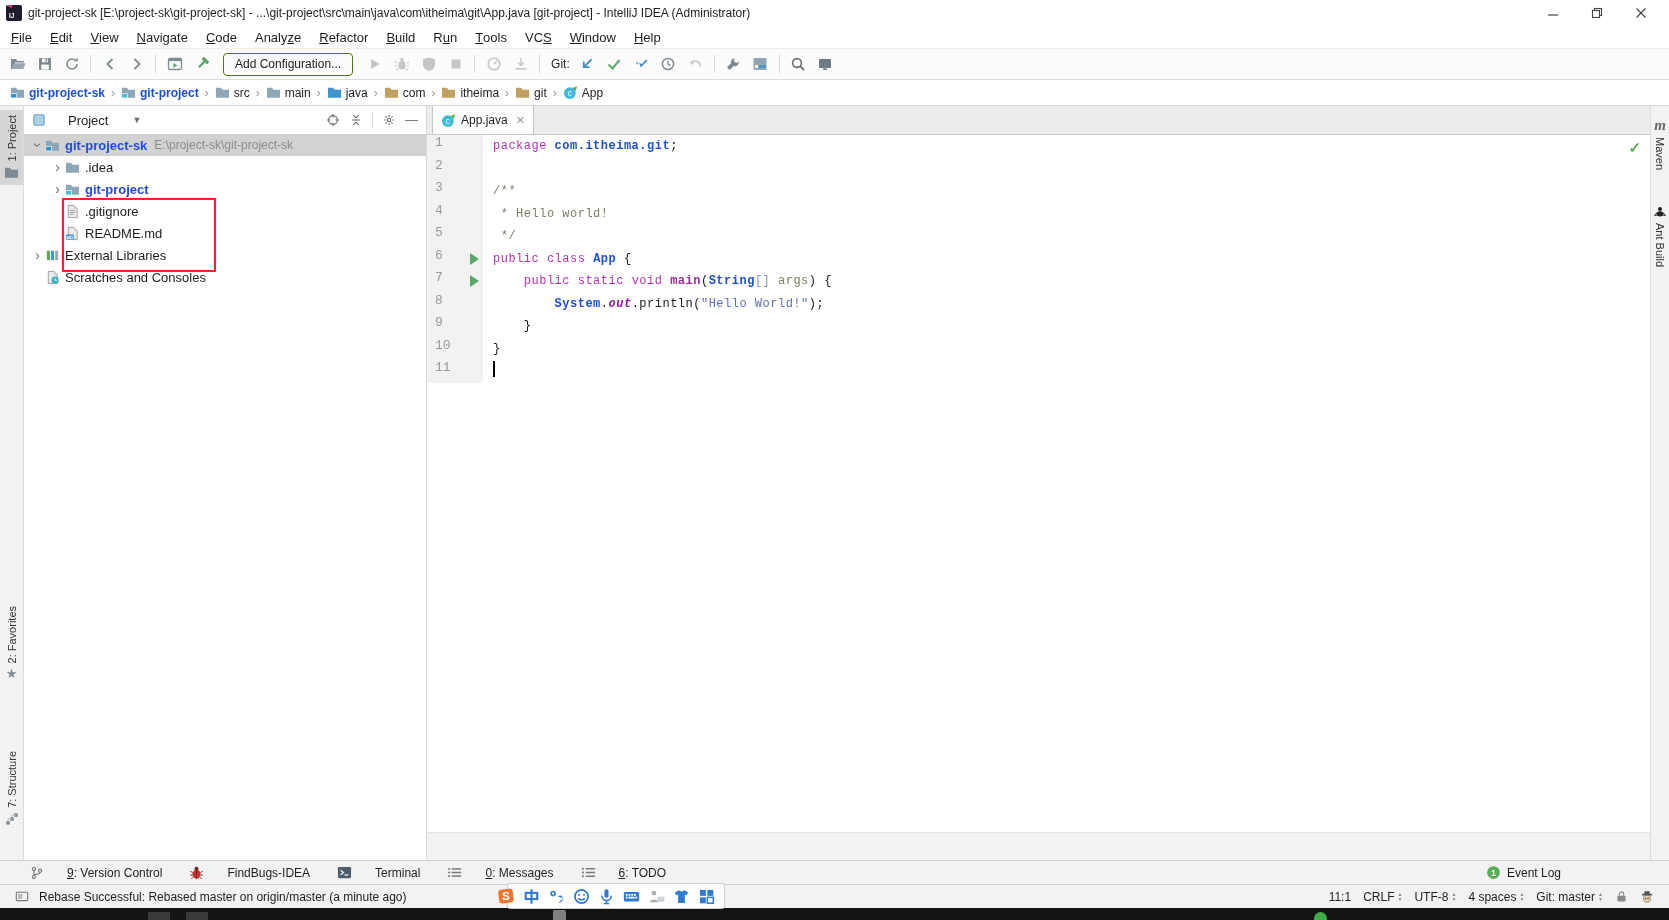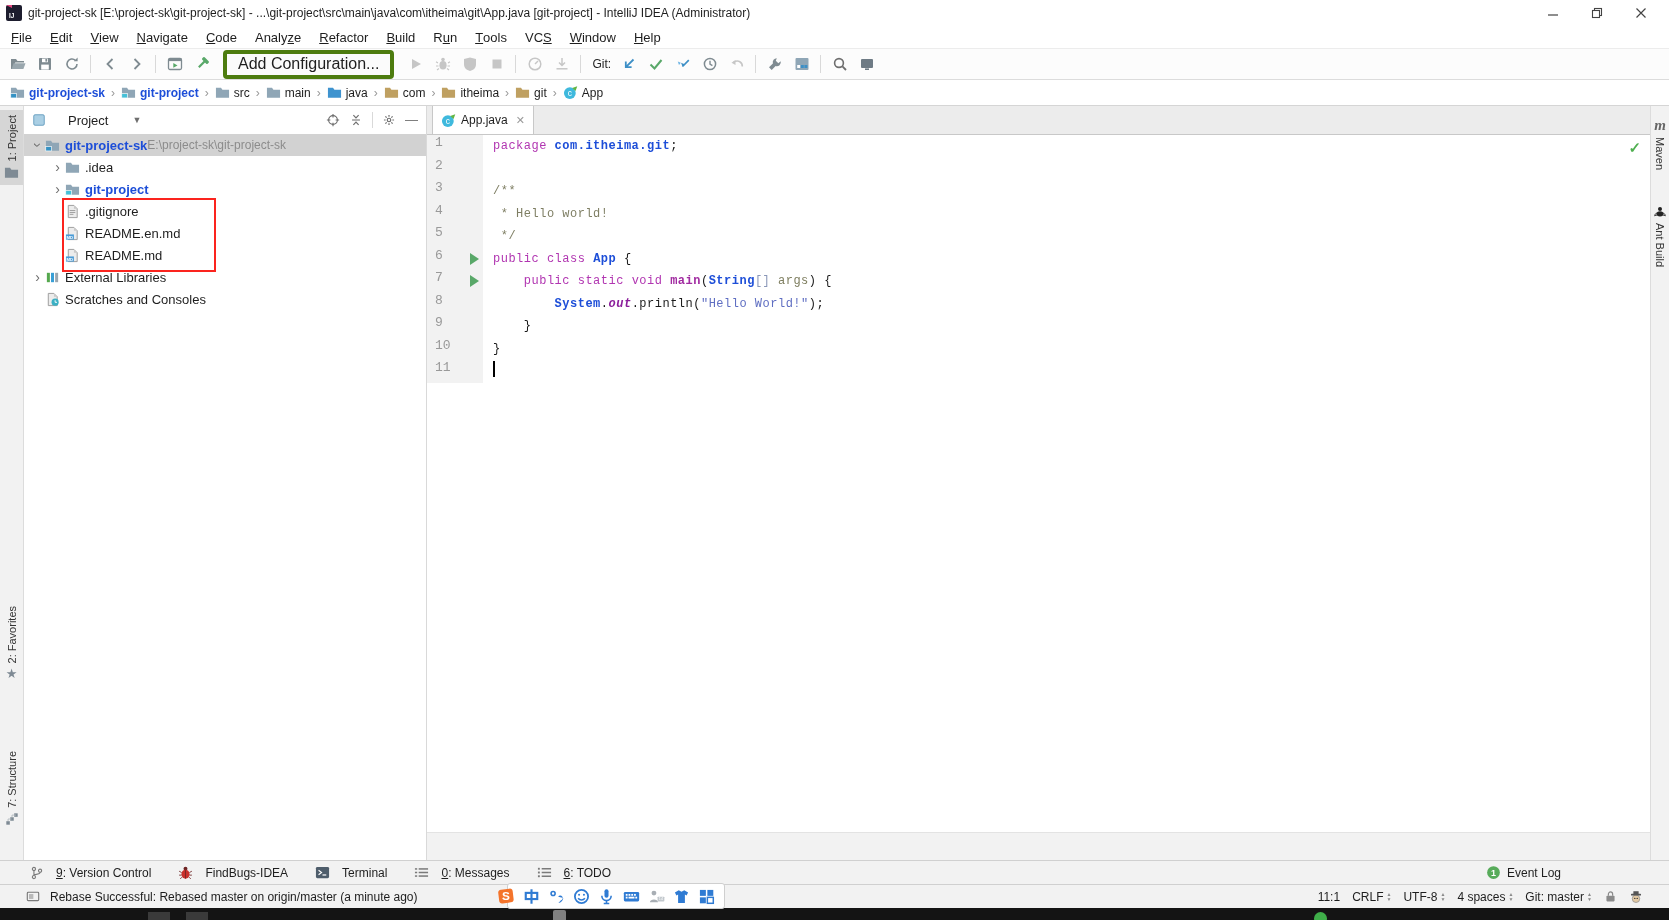--- a/index.html
+++ b/index.html
@@ -16,22 +16,22 @@
 
   
   .menubar{height:22px;display:flex;align-items:center;background:#fff;font-size:13px;padding:0 2px;flex:none;}
   .menu-item{padding:0 9px;height:22px;display:flex;align-items:center;}
 
   
   .toolbar{height:30px;display:flex;align-items:center;background:#fcfcfc;border-top:1px solid #ececec;
     border-bottom:1px solid #dcdcdc;padding-left:4px;flex:none;}
   .tb-btn{width:27px;height:26px;display:flex;align-items:center;justify-content:center;}
   .tb-sep{width:1px;height:18px;background:#d9d9d9;margin:0 5px;flex:none;}
-  .addconf{border:4px solid #4d7c0f;border-radius:4px;background:#fbfbfb;height:21px;padding:0 11px;
-    font-size:16px;display:flex;align-items:center;margin:0 8px;}
+  .addconf{border:1px solid #4d7c0f;border-radius:4px;background:#fbfbfb;height:21px;padding:0 11px;
+    font-size:12px;display:flex;align-items:center;margin:0 8px;}
   .git-label{font-size:12px;margin:0 4px 0 6px;color:#1e1e1e;}
 
   
   .breadcrumbs{height:25px;display:flex;align-items:center;background:#fff;font-size:12px;
     padding-left:10px;border-bottom:1px solid #d5d5d5;flex:none;}
   .crumb{display:flex;align-items:center;gap:4px;}
   .crumb.bold{font-weight:bold;}
   .crumb-sep{color:#9a9a9a;margin:0 6px;font-size:12px;}
 
   
@@ -54,21 +54,21 @@
   .pp-caret{font-size:9px;color:#6e6e6e;margin-left:2px;}
   .pp-actions{margin-left:auto;display:flex;align-items:center;gap:9px;color:#6e6e6e;}
   .pp-actions .sep{width:1px;height:16px;background:#d9d9d9;}
   .tree{position:relative;flex:1;font-size:13px;}
   .tree-row{height:22px;display:flex;align-items:center;white-space:nowrap;}
   .tree-row.selected{background:#d2d2d2;}
   .tree-row .chev{width:15px;text-align:center;color:#6e6e6e;font-size:14px;flex:none;}
   .tree-row .chev.open{transform:rotate(90deg);}
   .tree-row .lbl{margin-left:5px;}
   .tree-row .lbl.bold{font-weight:bold;}
-  .tree-row .suffix{color:#8c8c8c;font-size:12px;}
+  .tree-row .suffix{color:#8c8c8c;margin-left:7px;font-size:12px;}
   .annotation-rect{position:absolute;left:38px;top:64px;width:150px;height:70px;border:2px solid #fb241e;pointer-events:none;}
 
   
   .editor-col{flex:1;display:flex;flex-direction:column;min-width:0;background:#fff;}
   .tabbar{height:28px;background:#ececec;border-bottom:1px solid #c8c8c8;display:flex;flex:none;}
   .tab{height:28px;display:flex;align-items:center;background:#fff;padding:0 8px;gap:5px;font-size:12px;
     margin-left:5px;border-left:1px solid #c8c8c8;border-right:1px solid #c8c8c8;box-sizing:border-box;}
   .tab-close{color:#9a9a9a;font-size:11px;margin-left:3px;}
   .editor-body{flex:1;position:relative;background:#fff;overflow:hidden;}
   .editor-bottom-strip{position:absolute;left:0;right:0;bottom:0;height:27px;background:#f2f2f2;border-top:1px solid #e3e3e3;}
@@ -80,27 +80,27 @@
   .code-text{font-family:"Liberation Mono",monospace;font-size:12px;letter-spacing:.5px;white-space:pre;padding-left:10px;}
   .kw{color:#b135b1;} .bold{font-weight:bold;color:#1d4ed8;} .cm{color:#7e7e63;}
   .mn{color:#a12ba1;font-weight:bold;} .fd{color:#8b1e9b;font-weight:bold;font-style:italic;}
   .str{color:#5f6ec2;} .arg{color:#7d7d5e;} .br{color:#8a97b8;} .pl{color:#1a1a1a;}
   .caret-bar{display:inline-block;width:2px;height:16px;background:#000;vertical-align:-3px;}
   .editor-check{position:absolute;top:4px;right:9px;color:#4faf50;font-size:15px;font-weight:bold;}
 
   
   .bottom-bar{height:24px;background:#f2f2f2;border-top:1px solid #d0d0d0;display:flex;align-items:center;
     font-size:12px;padding:0 12px;gap:27px;flex:none;box-sizing:border-box;}
-  .bb-item{display:flex;align-items:center;gap:12px;justify-content:space-between;}
+  .bb-item{display:flex;align-items:center;gap:23px;justify-content:space-between;}
   .bb-item:first-child{margin-left:18px;}
   .event-log{margin-left:auto;display:flex;align-items:center;gap:6px;margin-right:96px;}
 
   
   .statusbar{height:24px;background:#f2f2f2;border-top:1px solid #d0d0d0;display:flex;align-items:center;
-    font-size:12px;padding:0 26px;flex:none;box-sizing:border-box;position:relative;}
+    font-size:12px;padding:0 15px;flex:none;box-sizing:border-box;position:relative;}
   .sb-msg{margin-left:10px;}
   .sb-right{margin-left:auto;display:flex;align-items:center;gap:12px;}
   .sb-field{display:flex;align-items:center;gap:3px;}
   .updown{display:inline-flex;flex-direction:column;font-size:5px;line-height:4.5px;color:#8a8a8a;}
   .ime-bar{position:absolute;left:497px;top:-4px;height:30px;display:flex;align-items:center;z-index:5;}
   .ime-pill{display:flex;align-items:center;gap:7px;background:#fff;border:1px solid #cfcfcf;border-radius:3px;
     height:24px;padding:0 9px 0 14px;margin-left:-8px;}
   .ime-ic{width:18px;height:18px;display:flex;align-items:center;justify-content:center;}
   .s-logo{position:relative;z-index:6;}
 
@@ -544,32 +544,20 @@
           <div class="tree-row" style="padding-left: 26px;">
             <span class="chev"></span>
             <span class="icon">
               <svg width="15" height="15" viewBox="0 0 16 16">
                 <path d="M3.5 1.5h6L13 5v9.5H3.5z" fill="#ececec" stroke="#9b9b9b"></path>
                 <path d="M9.5 1.5 13 5H9.5z" fill="#c9c9c9"></path>
                 <rect x="1" y="9" width="8.5" height="5.5" fill="#4a9bd6"></rect>
                 <text x="5.2" y="13.4" font-size="4.6" fill="#fff" text-anchor="middle" font-weight="bold" font-family="sans-serif">MD</text>
               </svg>
             </span>
-            <span class="lbl">README.en.md</span>
-          </div>
-          <div class="tree-row" style="padding-left: 26px;">
-            <span class="chev"></span>
-            <span class="icon">
-              <svg width="15" height="15" viewBox="0 0 16 16">
-                <path d="M3.5 1.5h6L13 5v9.5H3.5z" fill="#ececec" stroke="#9b9b9b"></path>
-                <path d="M9.5 1.5 13 5H9.5z" fill="#c9c9c9"></path>
-                <rect x="1" y="9" width="8.5" height="5.5" fill="#4a9bd6"></rect>
-                <text x="5.2" y="13.4" font-size="4.6" fill="#fff" text-anchor="middle" font-weight="bold" font-family="sans-serif">MD</text>
-              </svg>
-            </span>
             <span class="lbl">README.md</span>
           </div>
           <div class="tree-row" style="padding-left: 6px;">
             <span class="chev">›</span>
             <span class="icon">
               <svg width="15" height="15" viewBox="0 0 16 16">
                 <rect x="2" y="3" width="3.2" height="10" fill="#55a84e"></rect>
                 <rect x="6.4" y="3" width="3.2" height="10" fill="#389fd6"></rect>
                 <rect x="10.8" y="3" width="3.2" height="10" fill="#9aa7b0"></rect>
               </svg>

